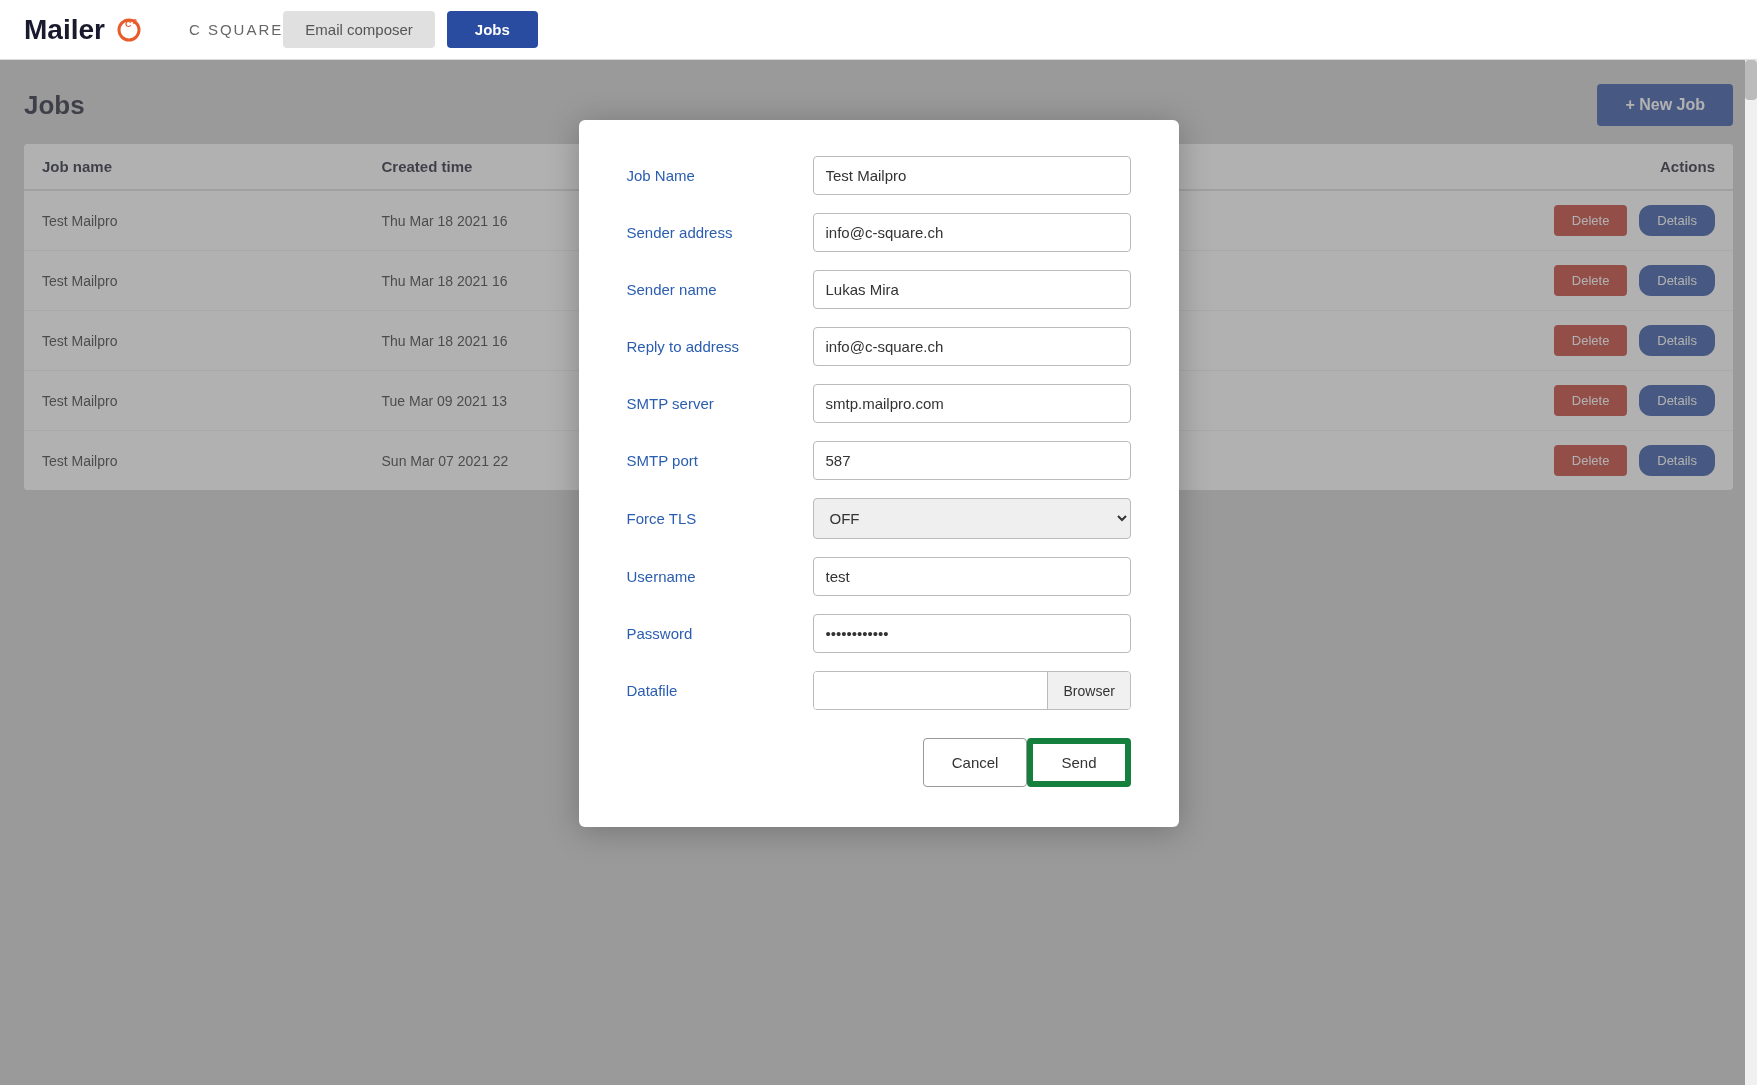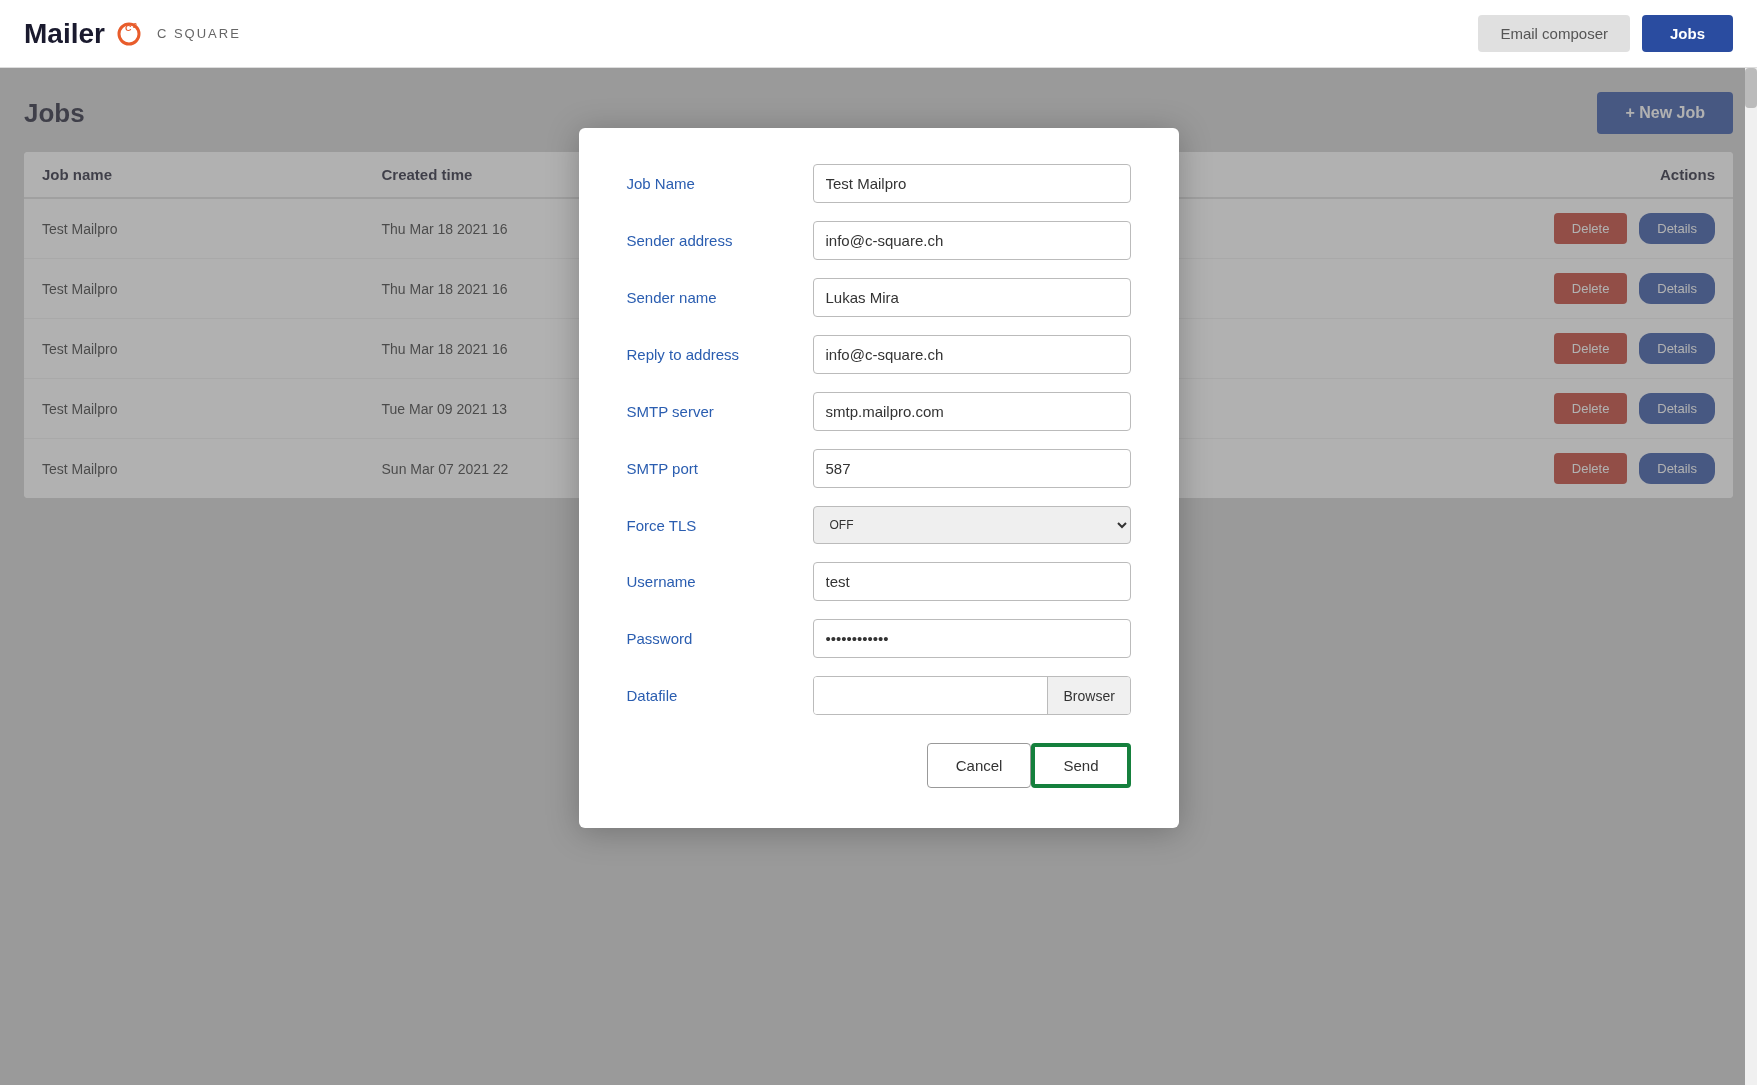--- a/index.html
+++ b/index.html
@@ -10,39 +10,40 @@
       min-height: 1085px;
       position: relative;
       overflow: hidden;
     }
 
     
     .header {
       background: #fff;
       display: flex;
       align-items: center;
-      justify-content: space-between;
+      justify-content: flex-start;
       padding: 0 24px;
-      height: 68px;
+      height: 60px;
       border-bottom: 1px solid #ddd;
     }
     .header-logo {
       display: flex;
       align-items: center;
       gap: 8px;
     }
     .logo-text {
       font-size: 28px;
       font-weight: bold;
       color: #1a1a2e;
     }
     .logo-brand {
-      font-size: 13px;
+      font-size: 15px;
       color: #666;
       letter-spacing: 2px;
+      margin-left: 32px;
     }
     .header-nav {
       display: flex;
       gap: 12px;
       align-items: center;
     }
     .btn-email-composer {
       background: #e0e0e0;
       color: #555;
       border: none;
@@ -197,21 +198,21 @@
       padding: 10px 12px;
       font-size: 15px;
       color: #333;
       outline: none;
     }
     .form-select {
       flex: 1;
       border: 1px solid #bbb;
       border-radius: 4px;
       padding: 10px 12px;
-      font-size: 12px;
+      font-size: 15px;
       color: #333;
       outline: none;
       appearance: auto;
     }
 
     .datafile-row {
       display: flex;
       align-items: center;
       margin-bottom: 28px;
       gap: 16px;
@@ -250,21 +251,21 @@
       color: #333;
       border: 1px solid #999;
       padding: 10px 28px;
       border-radius: 4px;
       font-size: 15px;
       cursor: pointer;
     }
     .btn-send {
       background: #fff;
       color: #333;
-      border: 4px solid #15803d;
+      border: 6px solid #15803d;
       padding: 10px 28px;
       border-radius: 4px;
       font-size: 15px;
       cursor: pointer;
     }
 
     
     .scrollbar-track {
       position: absolute;
       right: 0;

